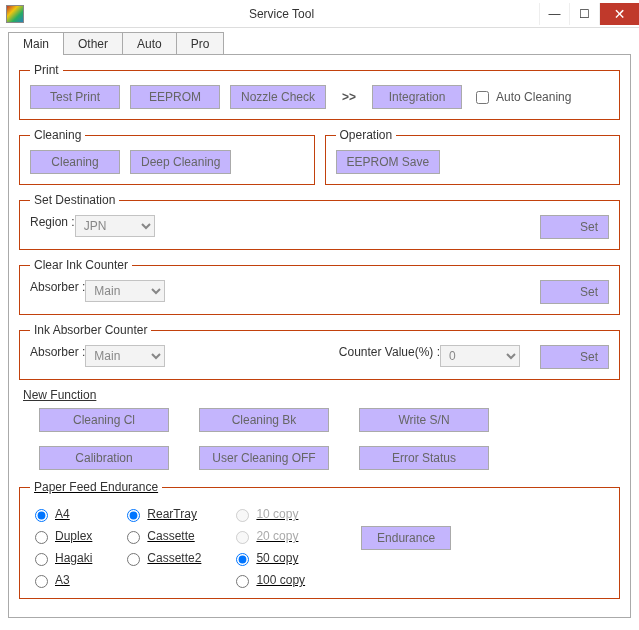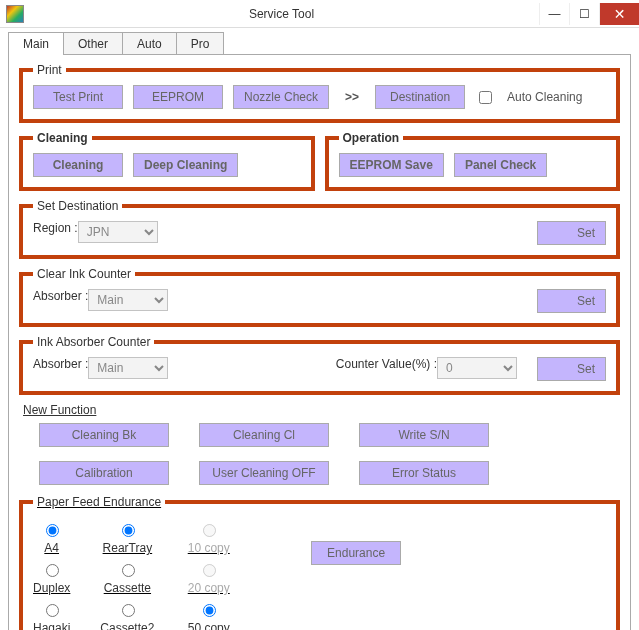--- a/index.html
+++ b/index.html
@@ -7,44 +7,44 @@
 .titlebar { height: 28px; background: #fff; border-bottom: 1px solid #ddd; display: flex; align-items: center; }
 .titlebar .icon { width: 18px; height: 18px; margin-left: 6px; background: linear-gradient(135deg,#c0392b,#f1c40f,#27ae60,#2980b9); border: 1px solid #888; }
 .titlebar .title { flex: 1; text-align: center; color: #333; font-size: 12px; }
 .winbtns { display: flex; }
 .winbtn { width: 30px; height: 22px; display: flex; align-items: center; justify-content: center; font-size: 12px; color: #333; border-left: 1px solid #eee; }
 .winbtn.close { background: #c0392b; color: #fff; width: 40px; font-size: 14px; }
 .tabs { display: flex; margin: 4px 0 0 8px; }
 .tab { padding: 4px 14px; border: 1px solid #aaa; border-bottom: none; background: #f4f4f4; margin-right: -1px; color: #333; }
 .tab.active { background: #fff; position: relative; z-index: 2; }
 .tabpanel { border: 1px solid #aaa; margin: 0 8px 6px 8px; padding: 8px 10px 10px 10px; position: relative; top: -1px; background: #fff; }
-fieldset { border: 4px solid #c2410c; margin: 0 0 8px 0; padding: 8px 10px 10px 10px; }
+fieldset { border: 1px solid #c2410c; margin: 0 0 8px 0; padding: 8px 10px 10px 10px; }
 fieldset legend { color: #333; padding: 0 4px; font-size: 12px; }
 .row { display: flex; align-items: center; gap: 10px; flex-wrap: wrap; }
 .btn { min-width: 90px; height: 24px; border: 1px solid #aaa; background: #c4b5fd; color: #666; display: inline-flex; align-items: center; justify-content: center; padding: 0 10px; }
 .btn.wide { min-width: 120px; }
 .btn.small { min-width: 50px; padding-left: 39px; }
 .lbl { color: #333; }
 select { height: 22px; border: 1px solid #aaa; background: #eee; color: #555; padding: 0 4px; min-width: 80px; }
 .twocol { display: flex; gap: 10px; }
-.twocol > fieldset { flex: 1; font-weight: bold; }
+.twocol > fieldset { flex: 1; }
 .chev { color: #555; font-weight: bold; padding: 0 6px; }
-.cb { display: inline-flex; align-items: center; gap: 12px; color: #555; }
+.cb { display: inline-flex; align-items: center; gap: 4px; color: #555; }
 .cb input { width: 13px; height: 13px; }
 .dest-row { display: flex; align-items: flex-start; }
 .dest-row .spacer { flex: 1; }
 .section-label { color: #333; margin: 6px 0 6px 4px; text-decoration: underline; }
 .func-grid { display: grid; grid-template-columns: repeat(3, 130px); gap: 14px 30px; margin: 6px 0 6px 20px; }
 .func-grid .btn { min-width: 120px; }
 .radios { display: flex; gap: 30px; align-items: flex-start; margin-top: 4px; }
 .rcol { display: flex; flex-direction: column; gap: 6px; }
-.radio { display: inline-flex; align-items: center; gap: 4px; color: #333; flex-direction: column; }
+.radio { display: inline-flex; align-items: center; gap: 4px; color: #333; }
 .radio.disabled { color: #aaa; }
 .radio input { width: 13px; height: 13px; }
-.endbtn-wrap { margin-left: 48px; margin-top: 20px; }
+.endbtn-wrap { margin-left: 26px; margin-top: 20px; }
 .footer-url { font-family: "Courier New", monospace; font-size: 22px; text-align: center; padding: 6px 0 4px 0; letter-spacing: 1px; }
 </style>
 </head>
 <body>
 
 <div class="titlebar">
   <div class="icon"></div>
   <div class="title">Service Tool</div>
   <div class="winbtns">
     <div class="winbtn">—</div>
@@ -62,41 +62,40 @@
 
 <div class="tabpanel">
 
   <fieldset>
     <legend>Print</legend>
     <div class="row">
       <div class="btn">Test Print</div>
       <div class="btn">EEPROM</div>
       <div class="btn">Nozzle Check</div>
       <span class="chev">&gt;&gt;</span>
-      <div class="btn">Destination</div>
+      <div class="btn">Integration</div>
       <label class="cb">
         <input type="checkbox" style="">
         <span>Auto Cleaning</span>
       </label>
     </div>
   </fieldset>
 
   <div class="twocol">
     <fieldset>
       <legend>Cleaning</legend>
       <div class="row">
         <div class="btn">Cleaning</div>
         <div class="btn">Deep Cleaning</div>
       </div>
     </fieldset>
     <fieldset>
       <legend>Operation</legend>
       <div class="row">
         <div class="btn">EEPROM Save</div>
-        <div class="btn">Panel Check</div>
       </div>
     </fieldset>
   </div>
 
   <fieldset>
     <legend>Set Destination</legend>
     <div class="dest-row">
       <span class="lbl">Region :</span>
       <select disabled="">
         <option>JPN</option>
@@ -130,22 +129,22 @@
       <select disabled="">
         <option>0</option>
       </select>
       <div style="width:20px"></div>
       <div class="btn small">Set</div>
     </div>
   </fieldset>
 
   <div class="section-label">New Function</div>
   <div class="func-grid">
+    <div class="btn">Cleaning Cl</div>
     <div class="btn">Cleaning Bk</div>
-    <div class="btn">Cleaning Cl</div>
     <div class="btn">Write S/N</div>
     <div class="btn">Calibration</div>
     <div class="btn wide">User Cleaning OFF</div>
     <div class="btn">Error Status</div>
   </div>
 
   <fieldset style="margin-top:10px;text-decoration:underline;">
     <legend>Paper Feed Endurance</legend>
     <div class="radios">
       <div class="rcol">

